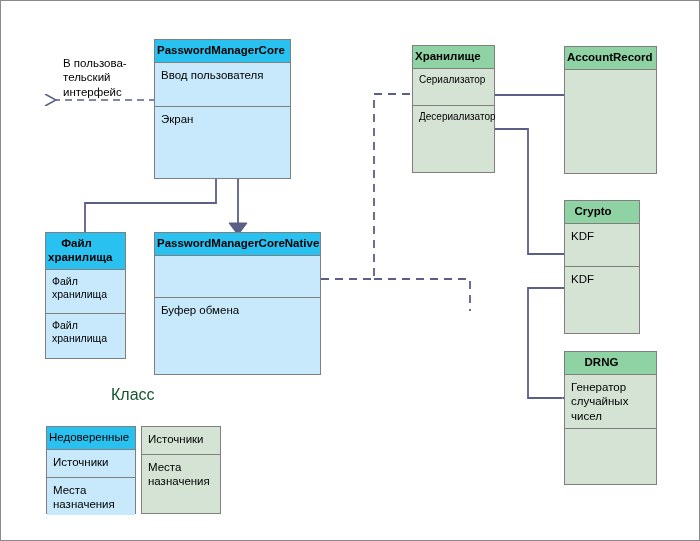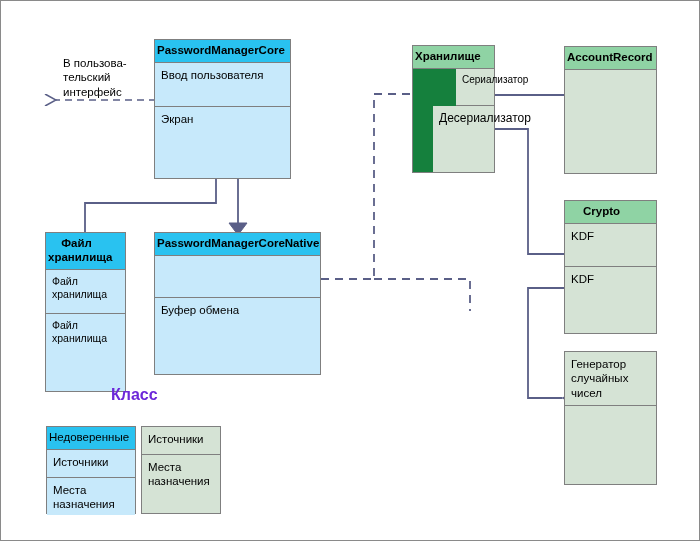--- a/index.html
+++ b/index.html
@@ -80,22 +80,22 @@
   .note-text {
     position: absolute;
     font-size: 11.5px;
     color: #000000;
     line-height: 1.25;
     white-space: pre-line;
   }
   .legend-title {
     position: absolute;
     font-size: 16px;
-    font-weight: bold;
-    color: #6d28d9;
+    font-weight: normal;
+    color: #14532d;
   }
   .legend-box .uml-header { font-weight: normal; font-size: 11.5px; }
   .legend-box .uml-row { font-size: 11.5px; }
 </style>
 </head>
 <body>
 
 <div id="canvas">
 
   <svg id="connectors" viewBox="0 0 700 541" xmlns="http://www.w3.org/2000/svg">
@@ -144,50 +144,51 @@
   <div class="note-text" style="left:62px; top:55px; width:95px;">В пользова-
 тельский
 интерфейс</div>
 
   <div class="uml-box blue" style="left:153px; top:38px; width:137px; height:140px;">
     <div class="uml-header">PasswordManagerCore</div>
     <div class="uml-row" style="flex:0 0 44px;">Ввод пользователя</div>
     <div class="uml-row last">Экран</div>
   </div>
 
-  <div class="uml-box blue" style="left:44px; top:231px; width:81px; height:160px;">
+  <div class="uml-box blue" style="left:44px; top:231px; width:81px; height:127px;">
     <div class="uml-header">Файл хранилища</div>
     <div class="uml-row" style="flex:0 0 44px; font-size:10.5px;">Файл хранилища</div>
     <div class="uml-row last" style="font-size:10.5px;">Файл хранилища</div>
   </div>
 
   <div class="uml-box blue" style="left:153px; top:231px; width:167px; height:143px;">
     <div class="uml-header">PasswordManagerCoreNative</div>
     <div class="uml-row" style="flex:0 0 42px;"></div>
     <div class="uml-row last">Буфер обмена</div>
   </div>
 
   <div class="uml-box green" style="left:411px; top:44px; width:83px; height:128px;">
     <div class="uml-header">Хранилище</div>
-    <div class="uml-row" style="flex:0 0 37px; font-size:10px;margin-left:43px;">Сериализатор</div>
-    <div class="uml-row last" style="font-size:12px;margin-left:20px;">Десериализатор</div>
+    <div class="uml-row" style="flex:0 0 37px; font-size:10px;">Сериализатор</div>
+    <div class="uml-row last" style="font-size:10px;">Десериализатор</div>
   </div>
 
   <div class="uml-box green" style="left:563px; top:45px; width:93px; height:128px;">
     <div class="uml-header">AccountRecord</div>
     <div class="uml-row last"></div>
   </div>
 
-  <div class="uml-box green" style="left:563px; top:199px; width:93px; height:134px;">
+  <div class="uml-box green" style="left:563px; top:199px; width:76px; height:134px;">
     <div class="uml-header">Crypto</div>
     <div class="uml-row" style="flex:0 0 43px;">KDF</div>
     <div class="uml-row last">KDF</div>
   </div>
 
   <div class="uml-box green" style="left:563px; top:350px; width:93px; height:134px;">
+    <div class="uml-header">DRNG</div>
     <div class="uml-row" style="flex:0 0 54px; white-space:pre-line;">Генератор
 случайных
 чисел</div>
     <div class="uml-row last"></div>
   </div>
 
 
   <div class="legend-title" style="left:110px; top:385px;">Класс</div>
 
   <div class="uml-box blue legend-box" style="left:45px; top:425px; width:90px; height:88px;">

